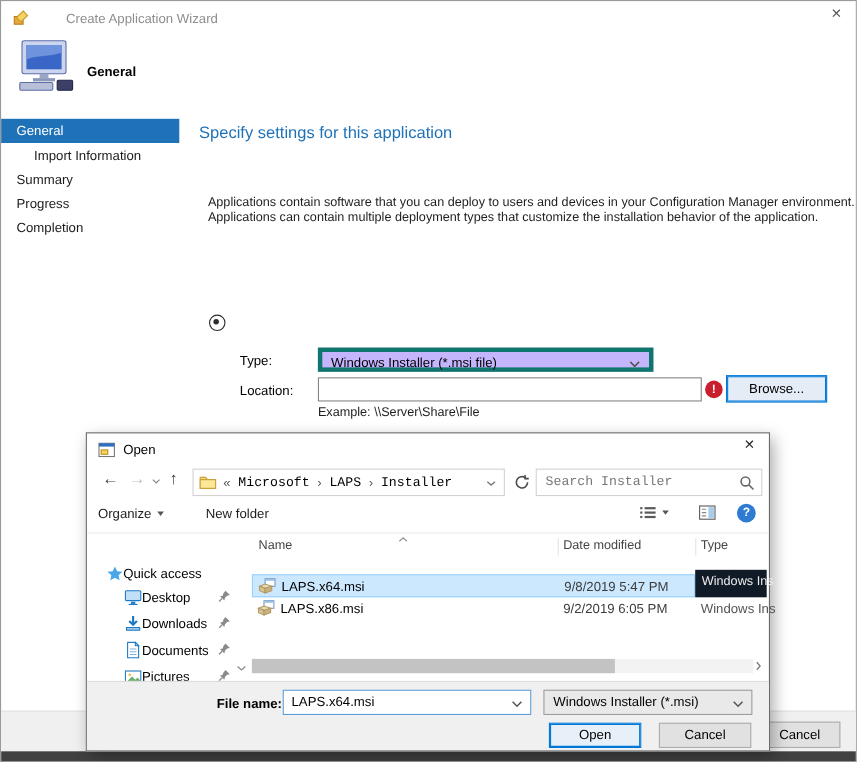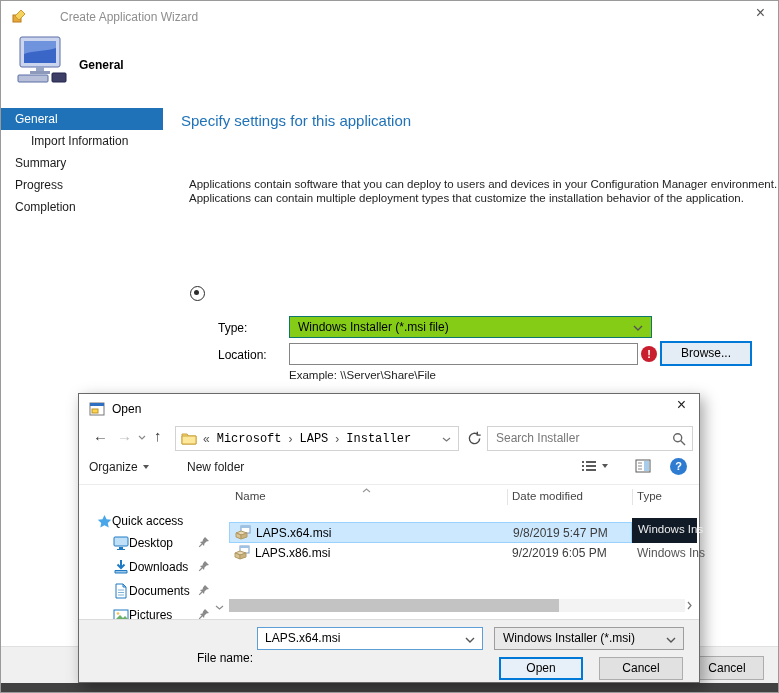--- a/index.html
+++ b/index.html
@@ -18,21 +18,21 @@
   .wiz-side{left:0;top:107px;width:162px;}
   .wiz-side-item{height:22px;line-height:22px;padding-left:14px;cursor:pointer;color:#1b1b1b;}
   .wiz-side-item.selected{background:var(--accent,#1f72b8);color:#fff;}
   .wiz-side-item.indent{padding-left:30px;}
   .wiz-heading{left:180px;top:111px;font-size:15px;color:var(--accent,#1f72b8);}
   .wiz-desc{left:188px;font-size:11.5px;color:#1e1e1e;white-space:nowrap;}
   .wiz-radio{left:189px;top:285px;width:13px;height:13px;border:1px solid #2d2d2d;border-radius:50%;cursor:pointer;}
   .wiz-radio::after{content:"";position:absolute;left:3px;top:3px;width:5px;height:5px;border-radius:50%;background:#2d2d2d;}
   .wiz-radio-label{left:210px;top:285px;cursor:pointer;}
   .wiz-type-label{left:217px;top:320px;}
-  .wiz-select{left:288px;top:315px;width:363px;height:22px;border:1px solid #0f766e;background:#84cc16;cursor:pointer;box-sizing:border-box;}
+  .wiz-select{left:288px;top:315px;width:305px;height:22px;border:4px solid #0f766e;background:#c4b5fd;cursor:pointer;box-sizing:border-box;}
   .sel-text{position:absolute;left:8px;top:3px;white-space:nowrap;}
   .sel-chev{position:absolute;right:8px;top:8px;}
   .wiz-loc-label{left:217px;top:347px;}
   .wiz-loc-input{left:288px;top:342px;width:349px;height:22px;border:1px solid #858585;background:#fff;box-sizing:border-box;padding:0 6px;}
   .wiz-error{left:640px;top:345px;width:16px;height:16px;border-radius:50%;background:var(--error-red,#c81e2e);
              color:#fff;font-size:11px;font-weight:bold;text-align:center;line-height:16px;}
   .wiz-browse{left:659px;top:340px;width:92px;height:25px;background:#e4edf6;border:1px solid var(--focus,#0078d7);
               box-shadow:inset 0 0 0 1px var(--focus,#0078d7);text-align:center;line-height:23px;cursor:pointer;box-sizing:border-box;}
   .wiz-example{left:288px;top:368px;font-size:11.5px;color:#1e1e1e;}
   .wiz-footer{left:0;top:645px;width:779px;height:37px;background:#f0f0f0;border-top:1px solid #e0e0e0;box-sizing:border-box;}
@@ -51,21 +51,21 @@
   .nav-chev{left:59px;top:41px;cursor:pointer;}
   .nav-up{left:75px;top:33px;font-size:15px;color:#3f3f3f;cursor:pointer;}
   .addressbar{left:96px;top:32px;width:284px;height:25px;border:1px solid #d2d2d2;background:#fff;box-sizing:border-box;cursor:text;}
   .ab-folder{position:absolute;left:5px;top:5px;}
   .ab-crumbs{position:absolute;left:27px;top:0;height:100%;display:flex;align-items:center;gap:7px;}
   .crumb{cursor:pointer;white-space:nowrap;font-family:Liberation Mono, monospace;}
   .crumb-sep{color:#555;}
   .ab-chev{position:absolute;right:7px;top:10px;cursor:pointer;}
   .nav-refresh{left:388px;top:37px;cursor:pointer;}
   .searchbox{left:408px;top:32px;width:206px;height:25px;border:1px solid #d2d2d2;background:#fff;box-sizing:border-box;}
-  .sb-input{position:absolute;left:8px;top:4px;width:168px;color:#333;}
+  .sb-input{position:absolute;left:8px;top:4px;width:168px;color:#333;font-family:Liberation Mono, monospace;}
   .sb-input::placeholder{color:#787878;opacity:1;}
   .sb-icon{position:absolute;right:6px;top:5px;}
   .tb-item{display:flex;align-items:center;gap:5px;cursor:pointer;color:#1e1e1e;}
   .tb-organize{left:10px;top:66px;}
   .tb-newfolder{left:108px;top:66px;}
   .caret-down{width:0;height:0;border-left:3.5px solid transparent;border-right:3.5px solid transparent;border-top:4px solid #555;}
   .tb-views{left:502px;top:65px;}
   .tb-preview{left:556px;top:65px;cursor:pointer;}
   .tb-help{left:591px;top:64px;width:17px;height:17px;border-radius:50%;background:#2d7cd2;color:#fff;
            text-align:center;line-height:17px;font-size:11px;font-weight:bold;cursor:pointer;}
@@ -86,21 +86,21 @@
   .fr-icon{position:absolute;left:5px;top:2px;}
   .fr-name{position:absolute;left:26px;top:3px;white-space:nowrap;}
   .fr-date{position:absolute;left:283px;top:3px;color:#3c3c3c;white-space:nowrap;}
   .fr-type{position:absolute;left:408px;top:3px;color:#555;white-space:nowrap;}
   .dark-block{left:553px;top:124px;width:65px;height:25px;background:var(--dark-panel,#111a27);}
   .dark-type{position:absolute;left:6px;top:5px;color:#ededed;font-size:11.5px;white-space:nowrap;}
   .hscroll{left:150px;top:205px;width:456px;height:13px;background:#f3f3f3;cursor:pointer;}
   .hthumb{position:absolute;left:0;top:0;width:330px;height:13px;background:#c3c3c3;cursor:grab;}
   .hs-arrow{left:608px;top:207px;cursor:pointer;}
   .dlg-footer{left:0;top:225px;width:620px;height:63px;background:#f0f0f0;border-top:1px solid #dcdcdc;box-sizing:border-box;}
-  .fn-label{left:118px;top:31px;}
+  .fn-label{left:118px;top:13px;font-weight:bold;}
   .fn-combo{left:178px;top:7px;width:226px;height:23px;background:#fff;border:1px solid #5e9ed6;box-sizing:border-box;}
   .fn-input{position:absolute;left:7px;top:3px;width:185px;}
   .combo-chev{position:absolute;right:7px;top:9px;cursor:pointer;}
   .ft-combo{left:415px;top:7px;width:190px;height:23px;background:#e9e9e9;border:1px solid #9e9e9e;box-sizing:border-box;cursor:pointer;}
   .ft-text{position:absolute;left:8px;top:3px;white-space:nowrap;}
   .btn-open{left:420px;top:37px;width:84px;height:23px;line-height:21px;background:#e7f0f9;border:1px solid var(--focus,#0078d7);
             box-shadow:inset 0 0 0 1px var(--focus,#0078d7);}
   .btn-dcancel{left:520px;top:37px;width:84px;height:23px;line-height:21px;}
 </style>
 </head>

